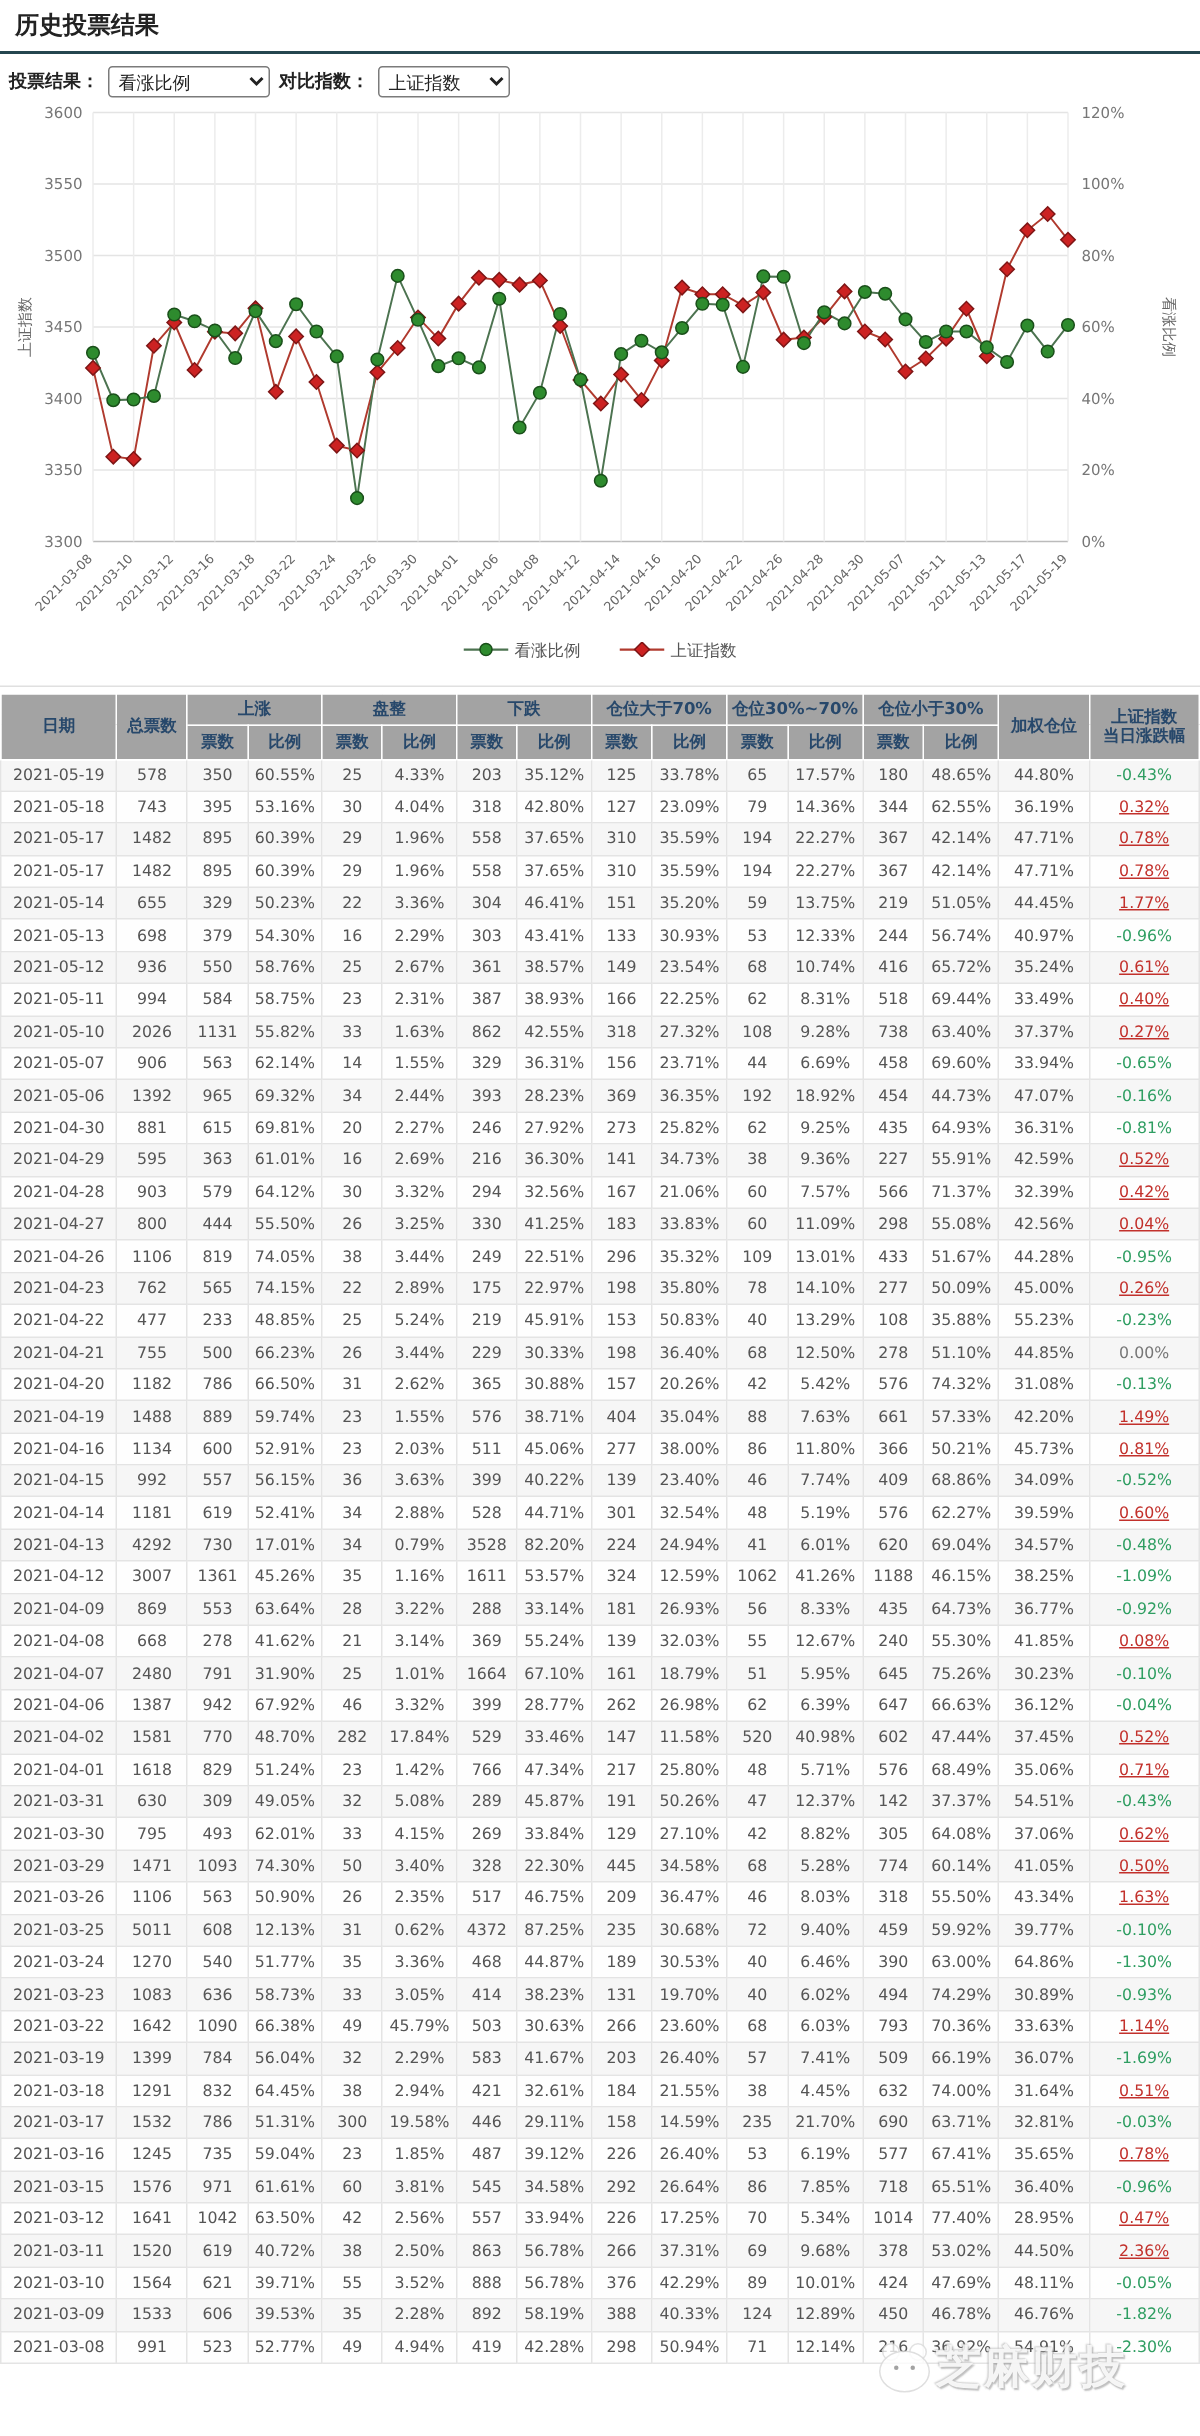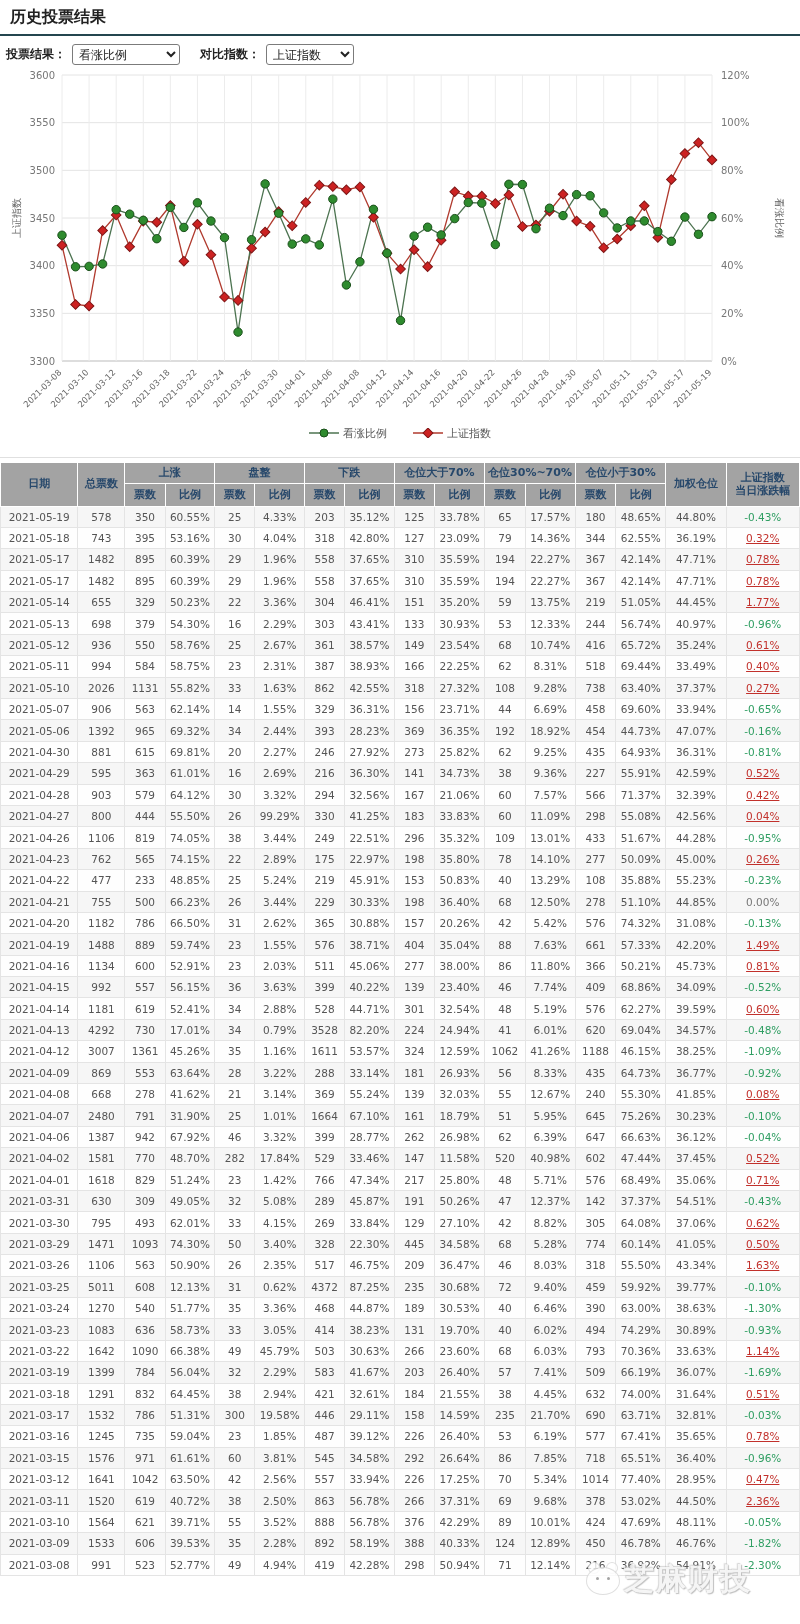--- a/index.html
+++ b/index.html
@@ -16,21 +16,21 @@
   }
   .title-rule { height:2px; background:#24464f; width:100%; }
   
   .controls { display:flex; align-items:center; gap:6px; padding:8px 0 2px 6px; font-size:12px; color:#222; }
   .controls label { font-weight:bold; }
   .controls select {
     font-size:12px; padding:1px 2px; min-width:108px; height:21px;
     border:1px solid #7b7b7b; border-radius:3px; background:#fff; color:#222;
     font-family:"DejaVu Sans","Liberation Sans",sans-serif;
   }
-  .controls .grp2 { margin-left:14px; }
+  .controls .grp2 { }
   
   .chart-wrap { position:relative; }
   .legend { display:flex; justify-content:center; gap:26px; align-items:center; font-size:11px; color:#555; height:20px; }
   .legend .item { display:flex; align-items:center; gap:4px; }
   
   .table-wrap { margin-top:14px; border-top:1px solid #e0e0e0; padding-top:4px; }
   table { width:100%; border-collapse:collapse; table-layout:fixed; }
   thead th {
     background:#a3a3a3; color:#27486b; font-size:11px; font-weight:bold;
     border:1px solid #ffffff; padding:3px 0; line-height:1.25;
@@ -582,21 +582,21 @@
           <td>71.37%</td>
           <td>32.39%</td>
           <td class="pos">0.42%</td>
         </tr>
         <tr>
           <td>2021-04-27</td>
           <td>800</td>
           <td>444</td>
           <td>55.50%</td>
           <td>26</td>
-          <td>99.29%</td>
+          <td>3.25%</td>
           <td>330</td>
           <td>41.25%</td>
           <td>183</td>
           <td>33.83%</td>
           <td>60</td>
           <td>11.09%</td>
           <td>298</td>
           <td>55.08%</td>
           <td>42.56%</td>
           <td class="pos">0.04%</td>
@@ -1005,21 +1005,21 @@
           <td>35</td>
           <td>3.36%</td>
           <td>468</td>
           <td>44.87%</td>
           <td>189</td>
           <td>30.53%</td>
           <td>40</td>
           <td>6.46%</td>
           <td>390</td>
           <td>63.00%</td>
-          <td>38.63%</td>
+          <td>64.86%</td>
           <td class="neg">-1.30%</td>
         </tr>
         <tr>
           <td>2021-03-23</td>
           <td>1083</td>
           <td>636</td>
           <td>58.73%</td>
           <td>33</td>
           <td>3.05%</td>
           <td>414</td>

